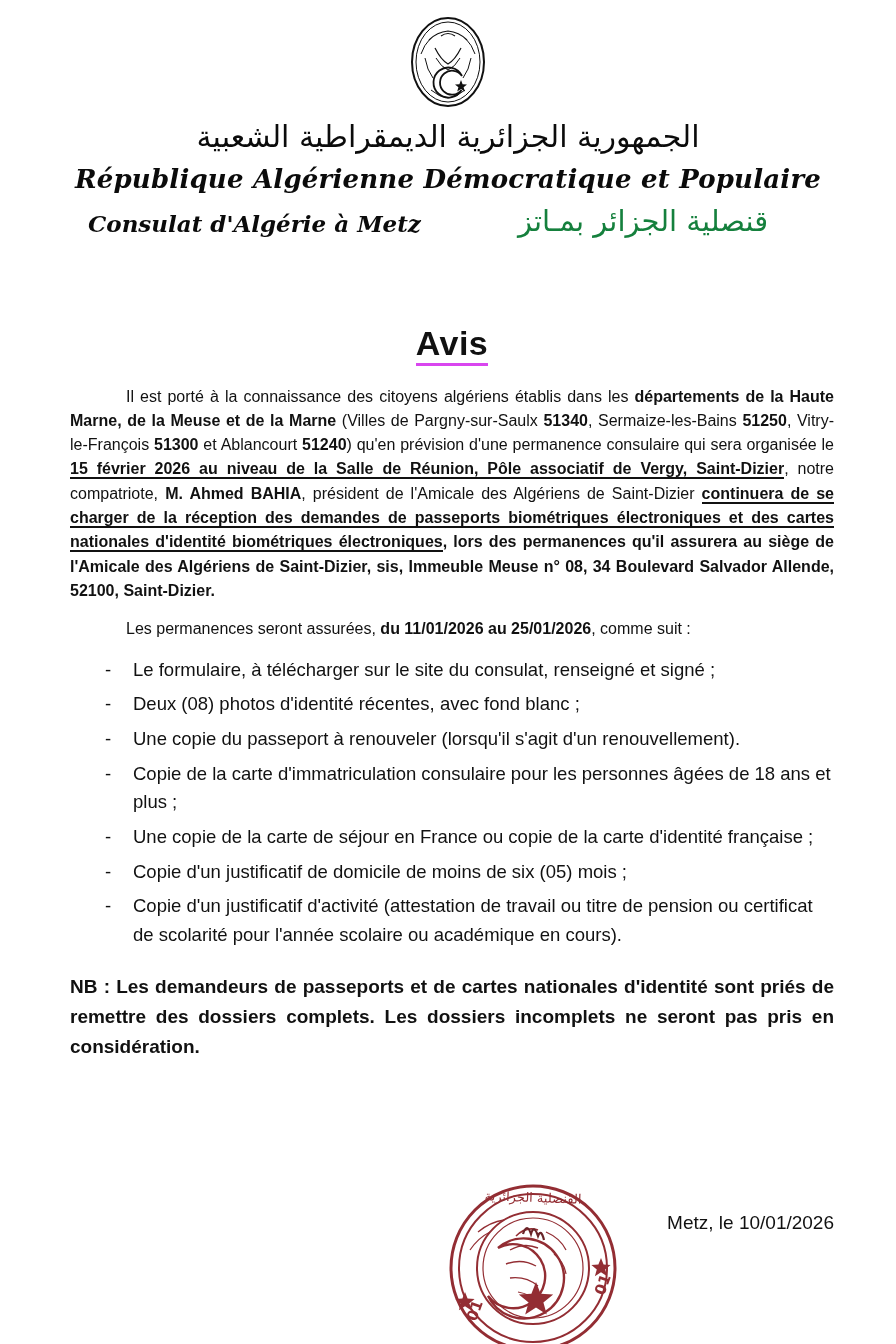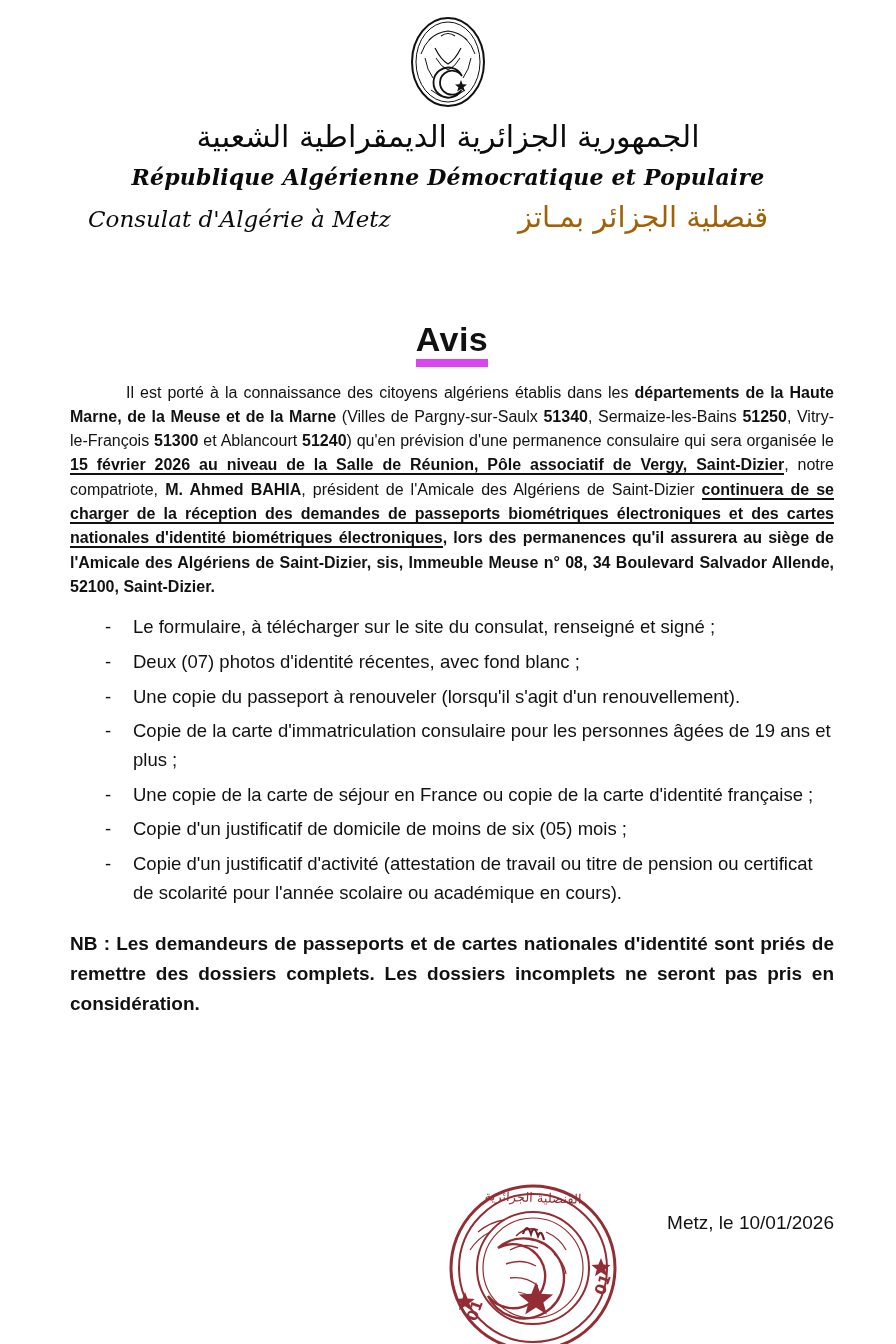--- a/index.html
+++ b/index.html
@@ -37,64 +37,64 @@
     line-height: 1.25;
     margin-top: 4px;
     direction: rtl;
     color: #0b0b0b;
   }
   .fr-state {
     text-align: center;
     font-family: "DejaVu Serif", serif;
     font-style: italic;
     font-weight: bold;
-    font-size: 22px;
+    font-size: 26px;
     letter-spacing: 0.2px;
     margin-top: 8px;
     color: #0b0b0b;
   }
   .consul-row {
     position: relative;
     height: 58px;
     margin-top: 10px;
   }
   .fr-consul {
     position: absolute;
     left: 88px;
     top: 6px;
     font-family: "DejaVu Serif", serif;
     font-style: italic;
-    font-weight: normal;
+    font-weight: bold;
     font-size: 23px;
     color: #0b0b0b;
   }
   .ar-consul {
     position: absolute;
     right: 128px;
     top: 0px;
     font-family: "DejaVu Sans", sans-serif;
     font-size: 29px;
     direction: rtl;
-    color: #a16207;
+    color: #15803d;
   }
 
   
   .body-area {
     padding: 0 62px 0 70px;
     margin-top: 62px;
   }
   .doc-title {
     text-align: center;
     font-size: 34px;
     font-weight: bold;
     letter-spacing: 0.5px;
     margin: 0 0 22px 0;
   }
   .doc-title span.u {
-    border-bottom: 8px solid #d946ef;
+    border-bottom: 3px solid #d946ef;
     padding-bottom: 1px;
   }
 
   p.para {
     margin: 0 0 14px 0;
     font-size: 16px;
     line-height: 1.52;
     text-align: justify;
     text-justify: inter-word;
   }
@@ -197,28 +197,29 @@
     <div class="fr-consul">Consulat d'Algérie à Metz</div>
     <div class="ar-consul">قنصلية الجزائر بمـاتز</div>
   </div>
 
   <div class="body-area">
 
     <h1 class="doc-title"><span class="u">Avis</span></h1>
 
     <p class="para indent"><span>Il est porté à la connaissance des citoyens algériens établis dans les </span><b>départements de la Haute Marne, de la Meuse et de la Marne</b><span> (Villes de Pargny-sur-Saulx </span><b>51340</b><span>, Sermaize-les-Bains </span><b>51250</b><span>, Vitry-le-François </span><b>51300</b><span> et Ablancourt </span><b>51240</b><span>) qu'en prévision d'une permanence consulaire qui sera organisée le </span><span class="bu">15 février 2026 au niveau de la Salle de Réunion, Pôle associatif de Vergy, Saint-Dizier</span><span>, notre compatriote, </span><b>M. Ahmed BAHIA</b><span>, président de l'Amicale des Algériens de Saint-Dizier </span><span class="bu">continuera de se charger de la réception des demandes de passeports biométriques électroniques et des cartes nationales d'identité biométriques électroniques</span><b>, lors des permanences qu'il assurera au siège de l'Amicale des Algériens de Saint-Dizier, sis, Immeuble Meuse n° 08, 34 Boulevard Salvador Allende, 52100, Saint-Dizier.</b></p>
 
+    <p class="para indent"><span>Les permanences seront assurées, </span><b>du 11/01/2026 au 25/01/2026</b><span>, comme suit :</span></p>
 
 
 
     <ul class="dash-list docs">
       <li>Le formulaire, à télécharger sur le site du consulat, renseigné et signé ;</li>
-      <li>Deux (07) photos d'identité récentes, avec fond blanc ;</li>
+      <li>Deux (08) photos d'identité récentes, avec fond blanc ;</li>
       <li>Une copie du passeport à renouveler (lorsqu'il s'agit d'un renouvellement).</li>
-      <li>Copie de la carte d'immatriculation consulaire pour les personnes âgées de 19 ans et plus ;</li>
+      <li>Copie de la carte d'immatriculation consulaire pour les personnes âgées de 18 ans et plus ;</li>
       <li>Une copie de la carte de séjour en France ou copie de la carte d'identité française ;</li>
       <li>Copie d'un justificatif de domicile de moins de six (05) mois ;</li>
       <li>Copie d'un justificatif d'activité (attestation de travail ou titre de pension ou certificat de scolarité pour l'année scolaire ou académique en cours).</li>
     </ul>
 
     <p class="nb">NB : Les demandeurs de passeports et de cartes nationales d'identité sont priés de remettre des dossiers complets. Les dossiers incomplets ne seront pas pris en considération.</p>
   </div>
 
   <div class="footer">
     <div class="place-date">Metz, le 10/01/2026</div>

